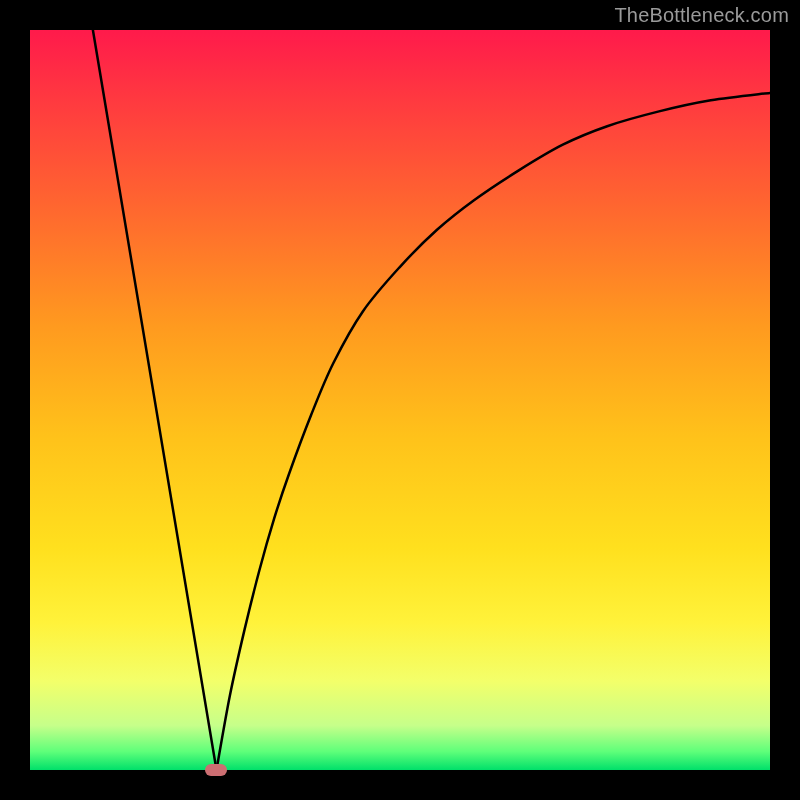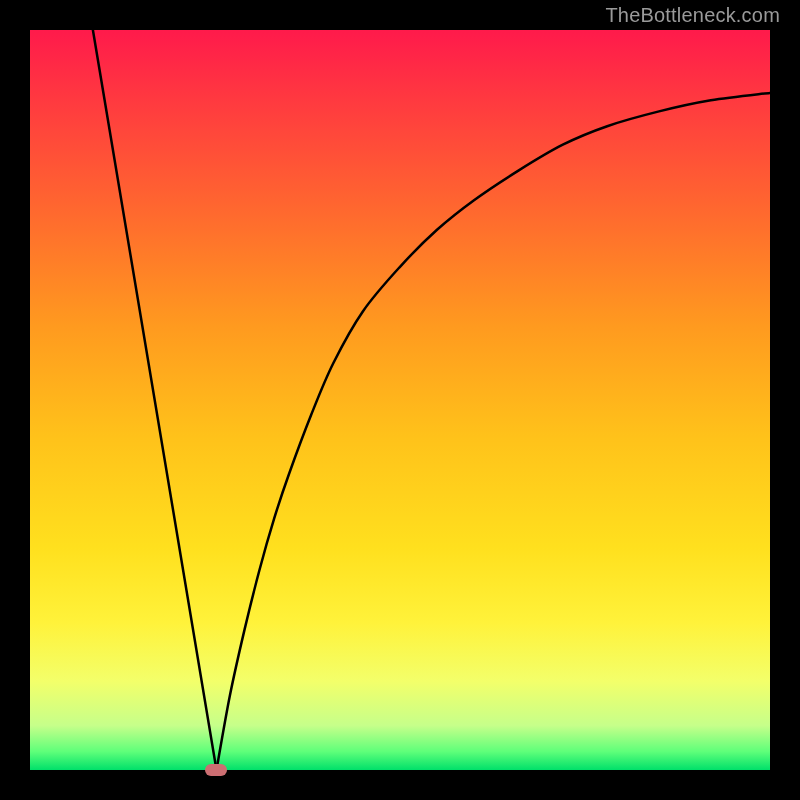--- a/index.html
+++ b/index.html
@@ -21,21 +21,21 @@
   .plot {
     position: absolute;
     left: 0;
     top: 0;
     width: 740px;
     height: 740px;
   }
   .attribution {
     position: absolute;
     top: 4px;
-    right: 20px;
+    right: 11px;
     font-family: Arial, Helvetica, sans-serif;
     font-size: 20px;
     color: #9a9a9a;
     letter-spacing: 0.2px;
   }
   .marker {
     position: absolute;
     width: 22px;
     height: 12px;
     border-radius: 6px;

